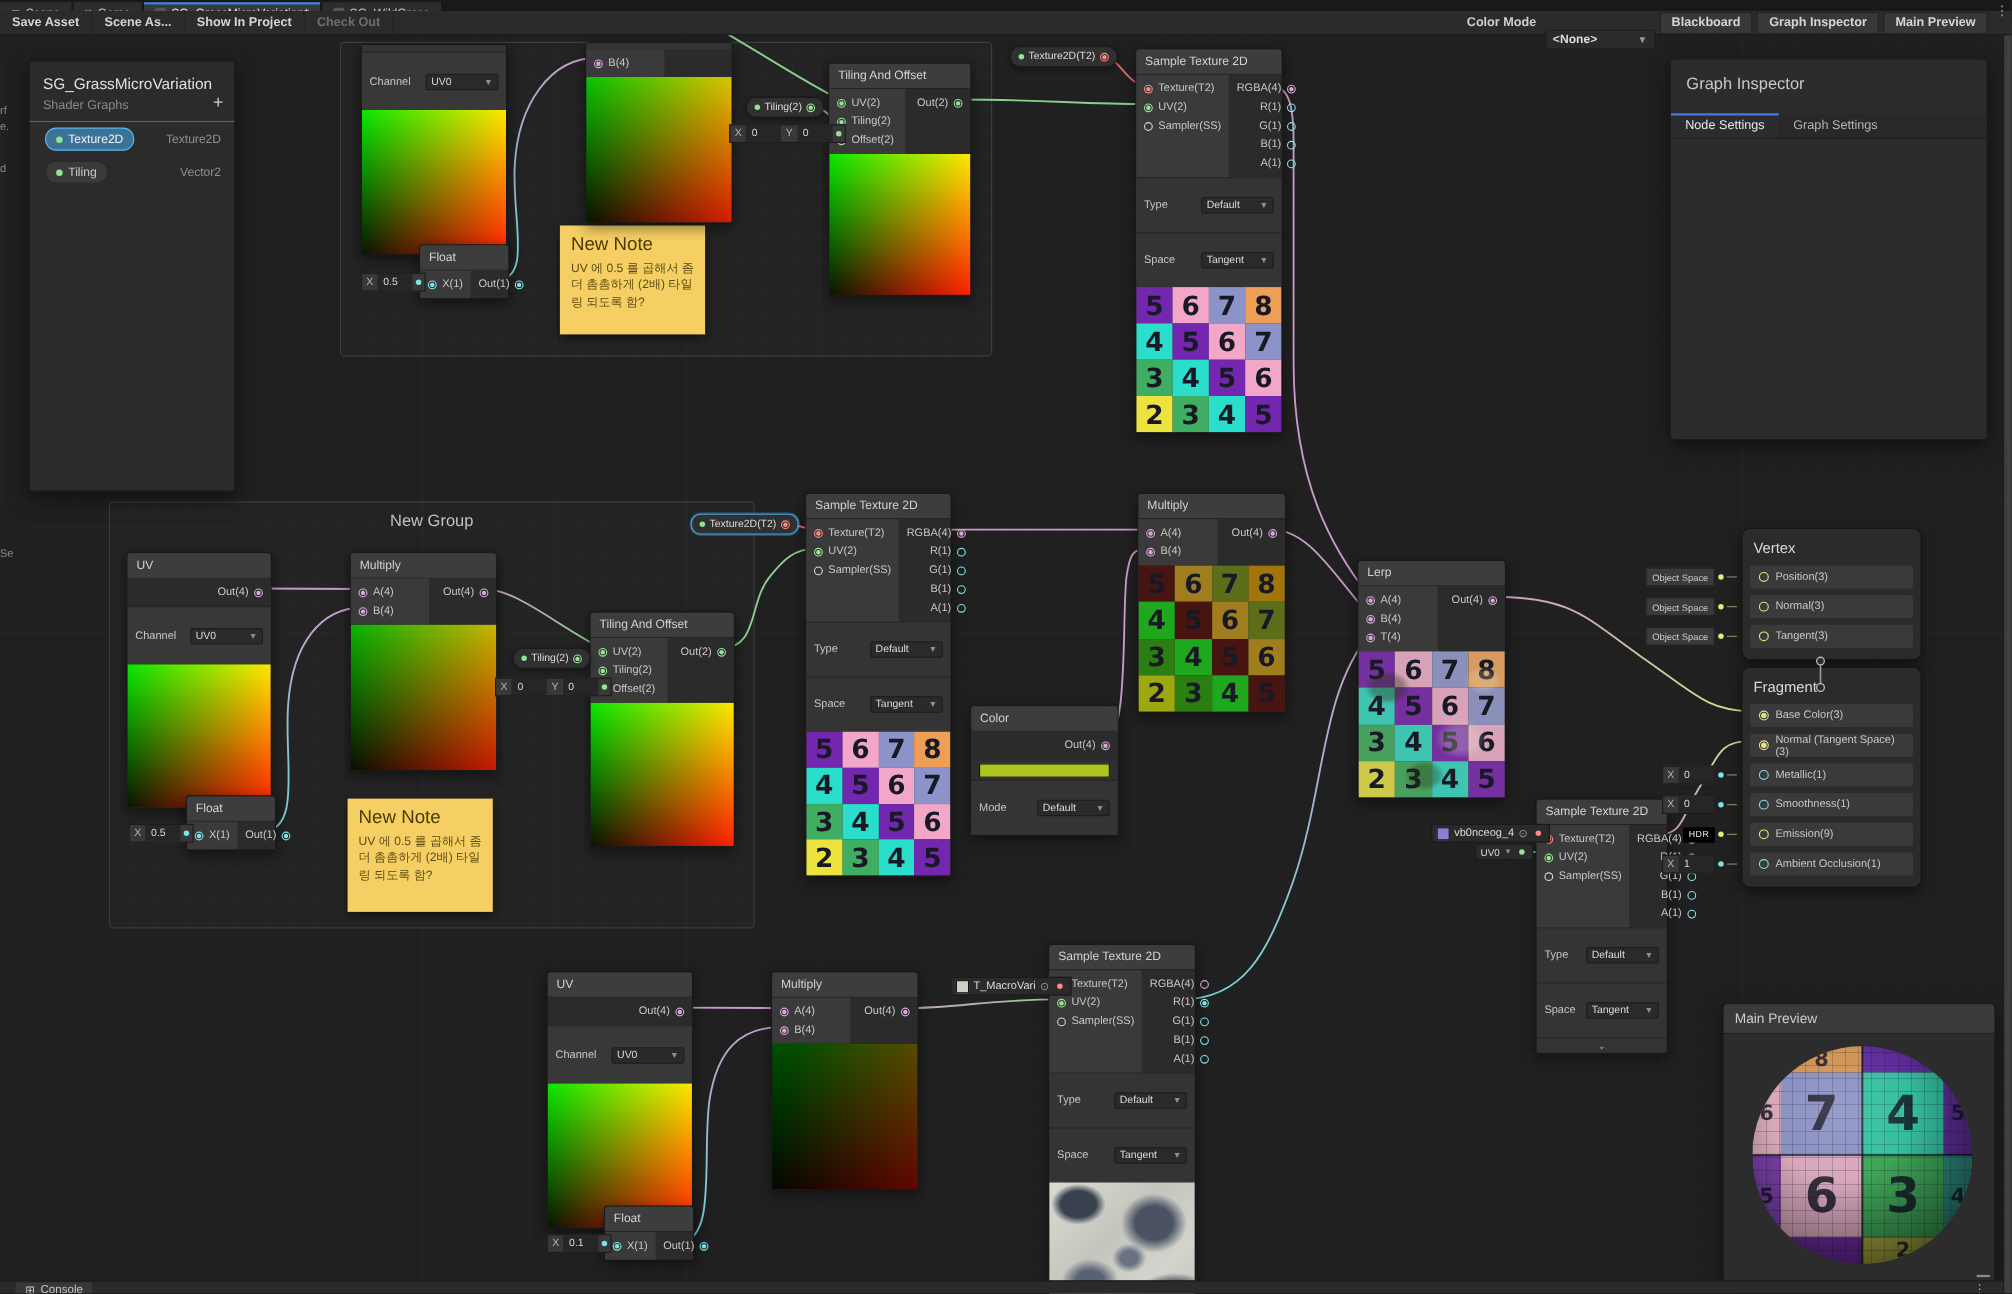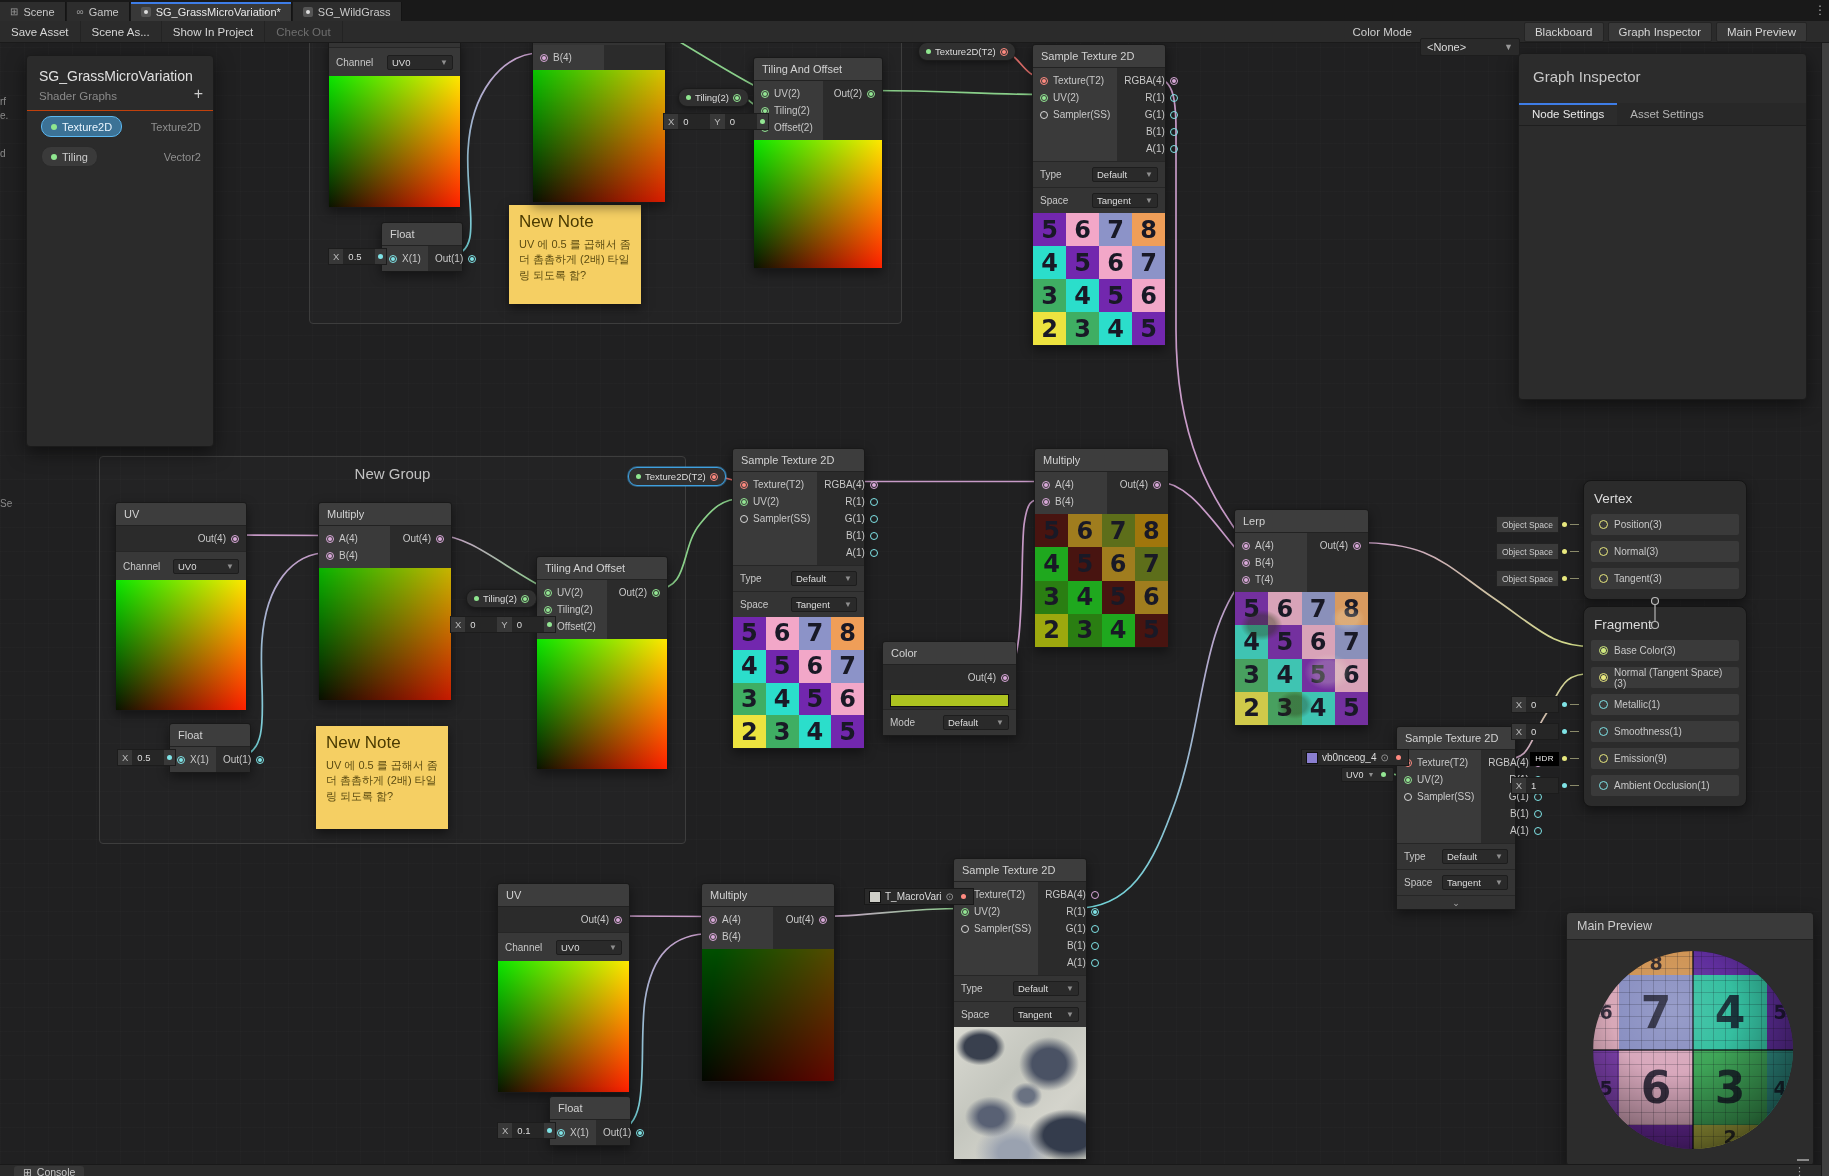--- a/index.html
+++ b/index.html
@@ -10,21 +10,21 @@
                      repeating-linear-gradient(90deg,rgba(255,255,255,.012) 0 1px,transparent 1px 24px);}
   .frag{position:absolute;color:#8a8a8a;font-size:10px;z-index:6;}
   
   #tabbar{position:absolute;left:0;top:0;width:1829px;height:21px;background:#191919;z-index:30;display:flex;align-items:flex-end;}
   .tab{height:19px;display:flex;align-items:center;gap:5px;padding:0 10px;background:#2d2d2d;color:#c8c8c8;font-size:11px;margin-right:1px;border-right:1px solid #141414;}
   .tab.active{background:#383838;box-shadow:inset 0 2px 0 #3e7de7;color:#e8e8e8;}
   .tab .ticon{color:#9a9a9a;font-size:10px;}
   .sgicon{width:10px;height:10px;background:#555;border-radius:2px;position:relative;flex:none;}
   .sgicon::after{content:'';position:absolute;left:3px;top:3px;width:4px;height:4px;background:#ddd;border-radius:50%;}
   #tab-more{position:absolute;right:3px;top:3px;color:#aaa;font-size:12px;z-index:31;}
-  #toolbar{position:absolute;left:0;top:21px;width:1829px;height:21px;background:#2b2b2b;border-bottom:1px solid #1a1a1a;z-index:30;display:flex;align-items:center;font-size:11.5px;color:#d6d6d6;}
+  #toolbar{position:absolute;left:0;top:10px;width:1829px;height:21px;background:#2b2b2b;border-bottom:1px solid #1a1a1a;z-index:30;display:flex;align-items:center;font-size:11.5px;color:#d6d6d6;font-weight:bold;}
   .tbtn{padding:0 11px;height:21px;display:flex;align-items:center;border-right:1px solid #232323;cursor:default;}
   .tbtn.disabled{color:#6e6e6e;}
   #toolbar-right{margin-left:auto;display:flex;align-items:center;gap:4px;padding-right:22px;}
   .tbtn2{background:#383838;border:1px solid #242424;padding:0 10px;height:18px;display:flex;align-items:center;border-radius:2px;}
   .cm-dd{background:#2a2a2a;border:1px solid #1d1d1d;border-radius:2px;width:86px;height:16px;display:flex;align-items:center;justify-content:space-between;padding:0 6px;font-size:11px;color:#ddd;margin-top:31px;}
   .cm-dd .arr{color:#999;font-size:9px;}
   
   #rstrip{position:absolute;right:0;top:0;width:7px;height:1176px;background:#3f3f3f;border-left:1px solid #1a1a1a;z-index:29;}
   #bottombar{position:absolute;left:0;top:1164px;width:1829px;height:12px;background:#2a2a2a;border-top:1px solid #191919;z-index:28;}
   #console-tab{position:absolute;left:14px;top:1166px;height:12px;background:#383838;border-radius:3px 3px 0 0;display:flex;align-items:center;gap:5px;padding:0 9px;font-size:10.5px;color:#c8c8c8;z-index:29;}
@@ -42,21 +42,21 @@
   .node{position:absolute;background:#2f2f2f;border:1px solid #191919;border-radius:3px;box-shadow:0 4px 12px rgba(0,0,0,.45);z-index:3;font-size:10px;color:#c8c8c8;}
   .ntitle{height:22px;background:#3d3d3d;display:flex;align-items:center;padding:0 8px;font-size:11px;color:#d2d2d2;border-bottom:1px solid #222;border-radius:3px 3px 0 0;}
   .strip{height:6px;background:#343434;}
   .ports{display:flex;background:#2b2b2b;}
   .pin{background:#3a3a3a;flex:0 0 54%;padding:4px 0;}
   .pout{flex:1;padding:4px 0;display:flex;flex-direction:column;align-items:stretch;}
   .prow{height:17px;display:flex;align-items:center;gap:5px;padding:0 7px;}
   .prow.out{justify-content:flex-end;}
   .port{width:8px;height:8px;border-radius:50%;border:1px solid var(--c);box-sizing:border-box;position:relative;flex:none;}
   .port.conn::after{content:'';position:absolute;inset:1px;border-radius:50%;background:var(--c);}
-  .ctrl{height:20px;display:flex;align-items:center;justify-content:space-between;padding:4px 7px;background:#383838;border-top:1px solid #262626;}
+  .ctrl{height:20px;display:flex;align-items:center;justify-content:space-between;padding:16px 7px;background:#383838;border-top:1px solid #262626;}
   .ctrl.small{height:17px;background:#343434;}
   .dd{background:#2a2a2a;border:1px solid #1d1d1d;border-radius:2px;height:13px;line-height:13px;min-width:56px;display:flex;justify-content:space-between;align-items:center;padding:0 4px;font-size:9.5px;color:#ddd;}
   .dd .arr{color:#8f8f8f;font-size:8px;}
   .swrow{padding:4px 7px 2px;background:#2f2f2f;}
   .swatch{height:11px;background:#aec420;border:1px solid #111;}
   .chev{height:13px;display:flex;align-items:center;justify-content:center;color:#aaa;font-size:9px;background:#333;border-top:1px solid #262626;}
   
   .prev{position:relative;overflow:hidden;}
   .prev-uv{background:linear-gradient(to bottom,#00e400,rgba(0,0,0,0)),linear-gradient(to right,#0a1400,#ff2000);background-blend-mode:screen;}
   .b85{filter:brightness(.85);} .b78{filter:brightness(.78);} .b32{filter:brightness(.32) saturate(1.3);}
@@ -963,21 +963,21 @@
           </div>
           <span class="btype">Vector2</span>
         </div>
       </div>
   </div>
 
   <div class="panel" id="inspector">
     <div class="gi-title">Graph Inspector</div>
     <div class="gi-tabs" id="gi-tabs">
         <div class="gi-tab active">Node Settings</div>
-        <div class="gi-tab">Asset Settings</div>
+        <div class="gi-tab">Graph Settings</div>
       </div>
   </div>
 
   <div class="panel" id="mainpreview">
     <div class="mp-title">Main Preview</div>
     <div id="sphere">
       <div class="sph-grid" id="sph-grid">
           <div class="scell" style="background: rgb(154, 110, 135);"></div>
           <div class="scell" style="background: rgb(207, 148, 85); font-size: 19px;">8</div>
           <div class="scell" style="background: rgb(95, 46, 156);"></div>

